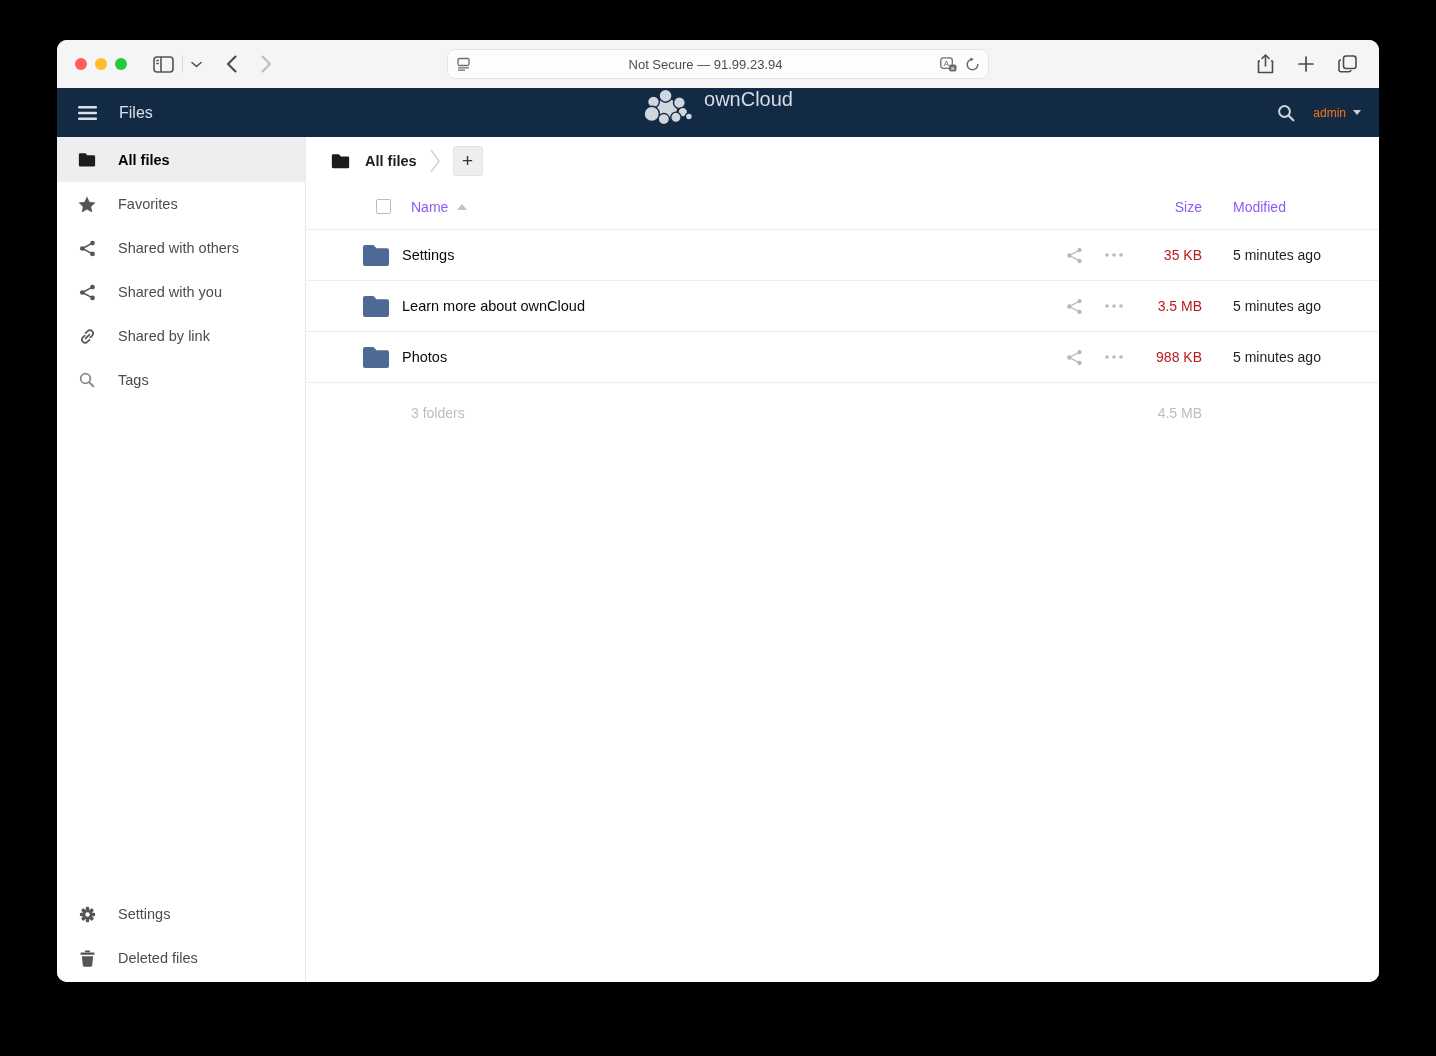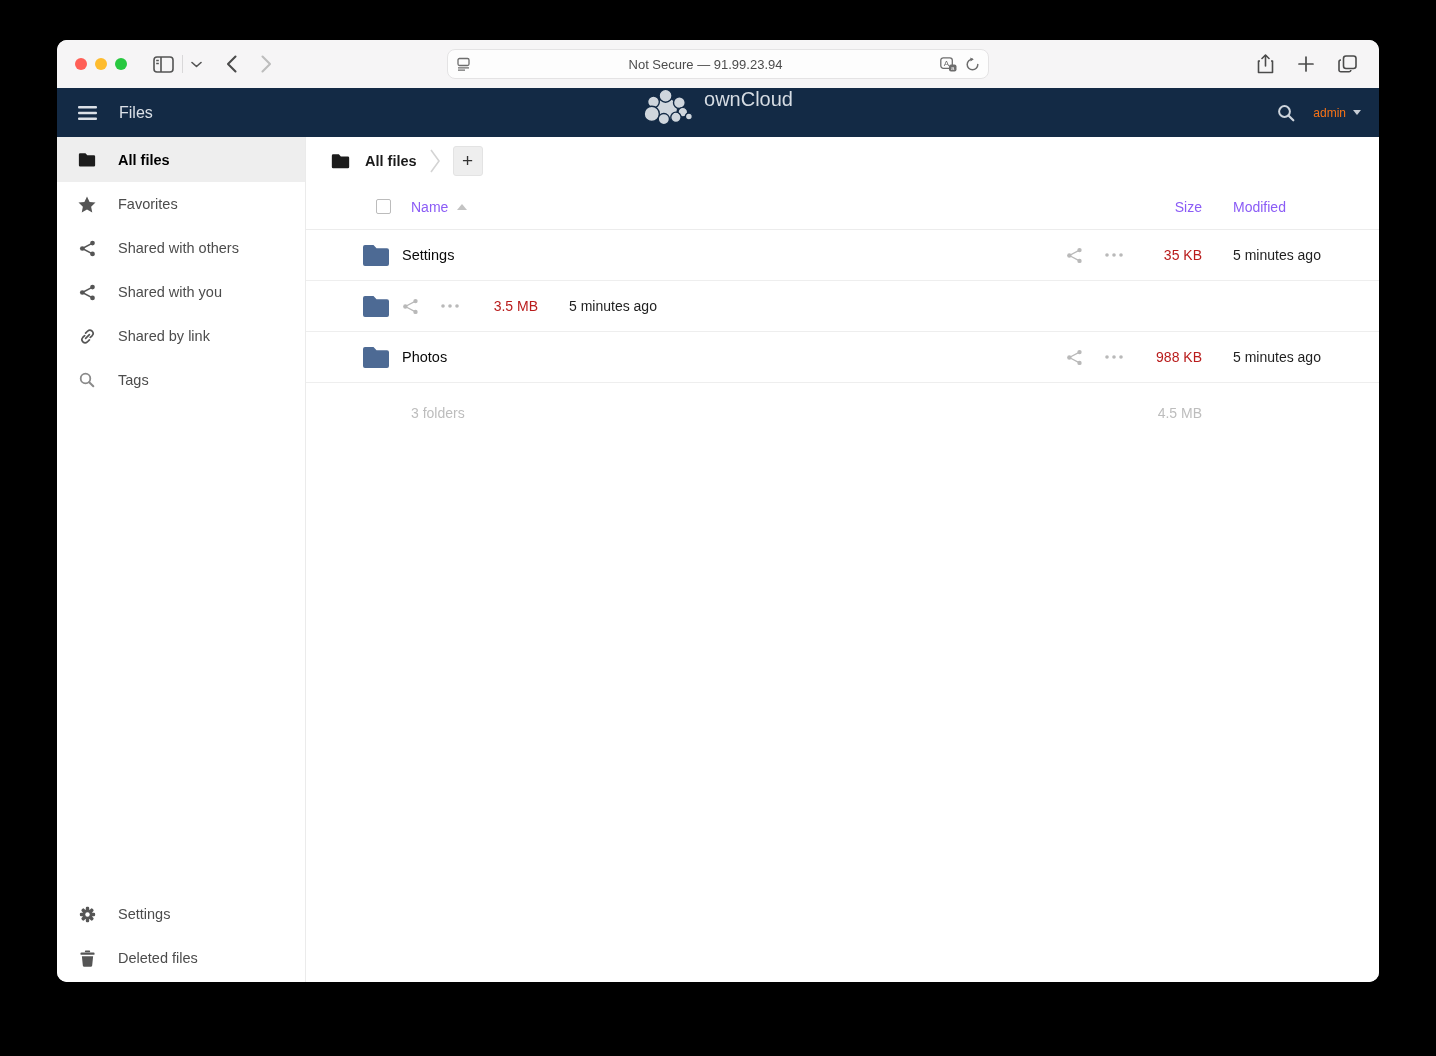--- a/index.html
+++ b/index.html
@@ -384,20 +384,21 @@
           <div class="pad-right"></div>
         </div>
       </div>
 
       <div class="frow">
         <span class="ficon">
           <svg width="28" height="24" viewBox="0 0 28 24">
             <path d="M1 4 Q1 2 3 2 h8.5 l3 3.2 H25 Q27 5.2 27 7.2 V21 Q27 23 25 23 H3 Q1 23 1 21 Z" fill="#4d6a94"></path>
           </svg>
         </span>
+        <span class="fname">Learn more about ownCloud</span>
         <span class="row-act">
           <svg width="17" height="17" viewBox="0 0 18 18">
             <circle cx="14.3" cy="3.3" r="2.3" fill="#b9b9b9"></circle>
             <circle cx="3.5" cy="9" r="2.3" fill="#b9b9b9"></circle>
             <circle cx="14.3" cy="14.7" r="2.3" fill="#b9b9b9"></circle>
             <line x1="3.5" y1="9" x2="14.3" y2="3.3" stroke="#b9b9b9" stroke-width="1.4"></line>
             <line x1="3.5" y1="9" x2="14.3" y2="14.7" stroke="#b9b9b9" stroke-width="1.4"></line>
           </svg>
         </span>
         <span class="row-act">

